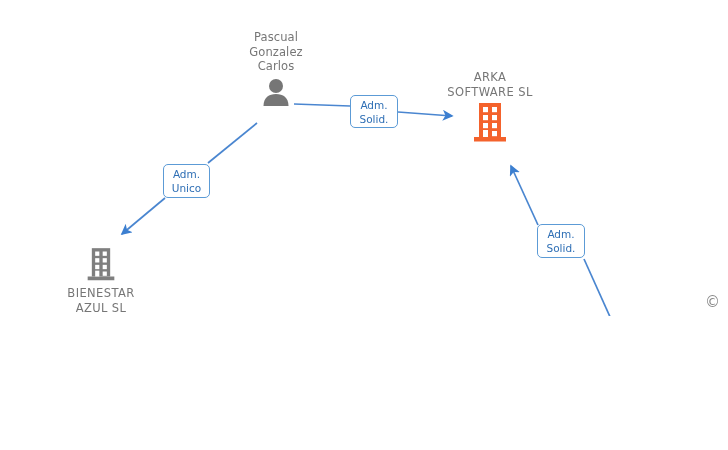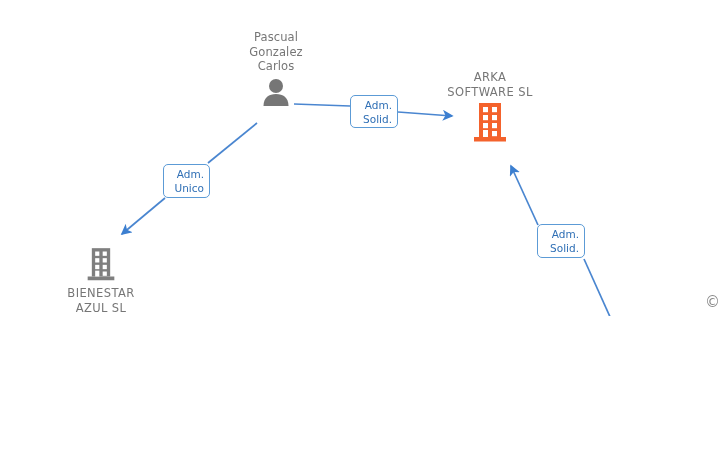--- a/index.html
+++ b/index.html
@@ -49,21 +49,21 @@
 
   
   .rel-box {
     position: absolute;
     border: 1.6px solid #5c9bd6;
     border-radius: 5px;
     background: #ffffff;
     color: #2f6fb5;
     font-size: 10.5px;
     line-height: 13.5px;
-    text-align: right;
+    text-align: center;
     padding: 3px 5px 16px 5px;
     white-space: pre-line;
     box-sizing: border-box;
   }
 
   
   #watermark {
     position: absolute;
     right: 8px;
     bottom: 6px;

